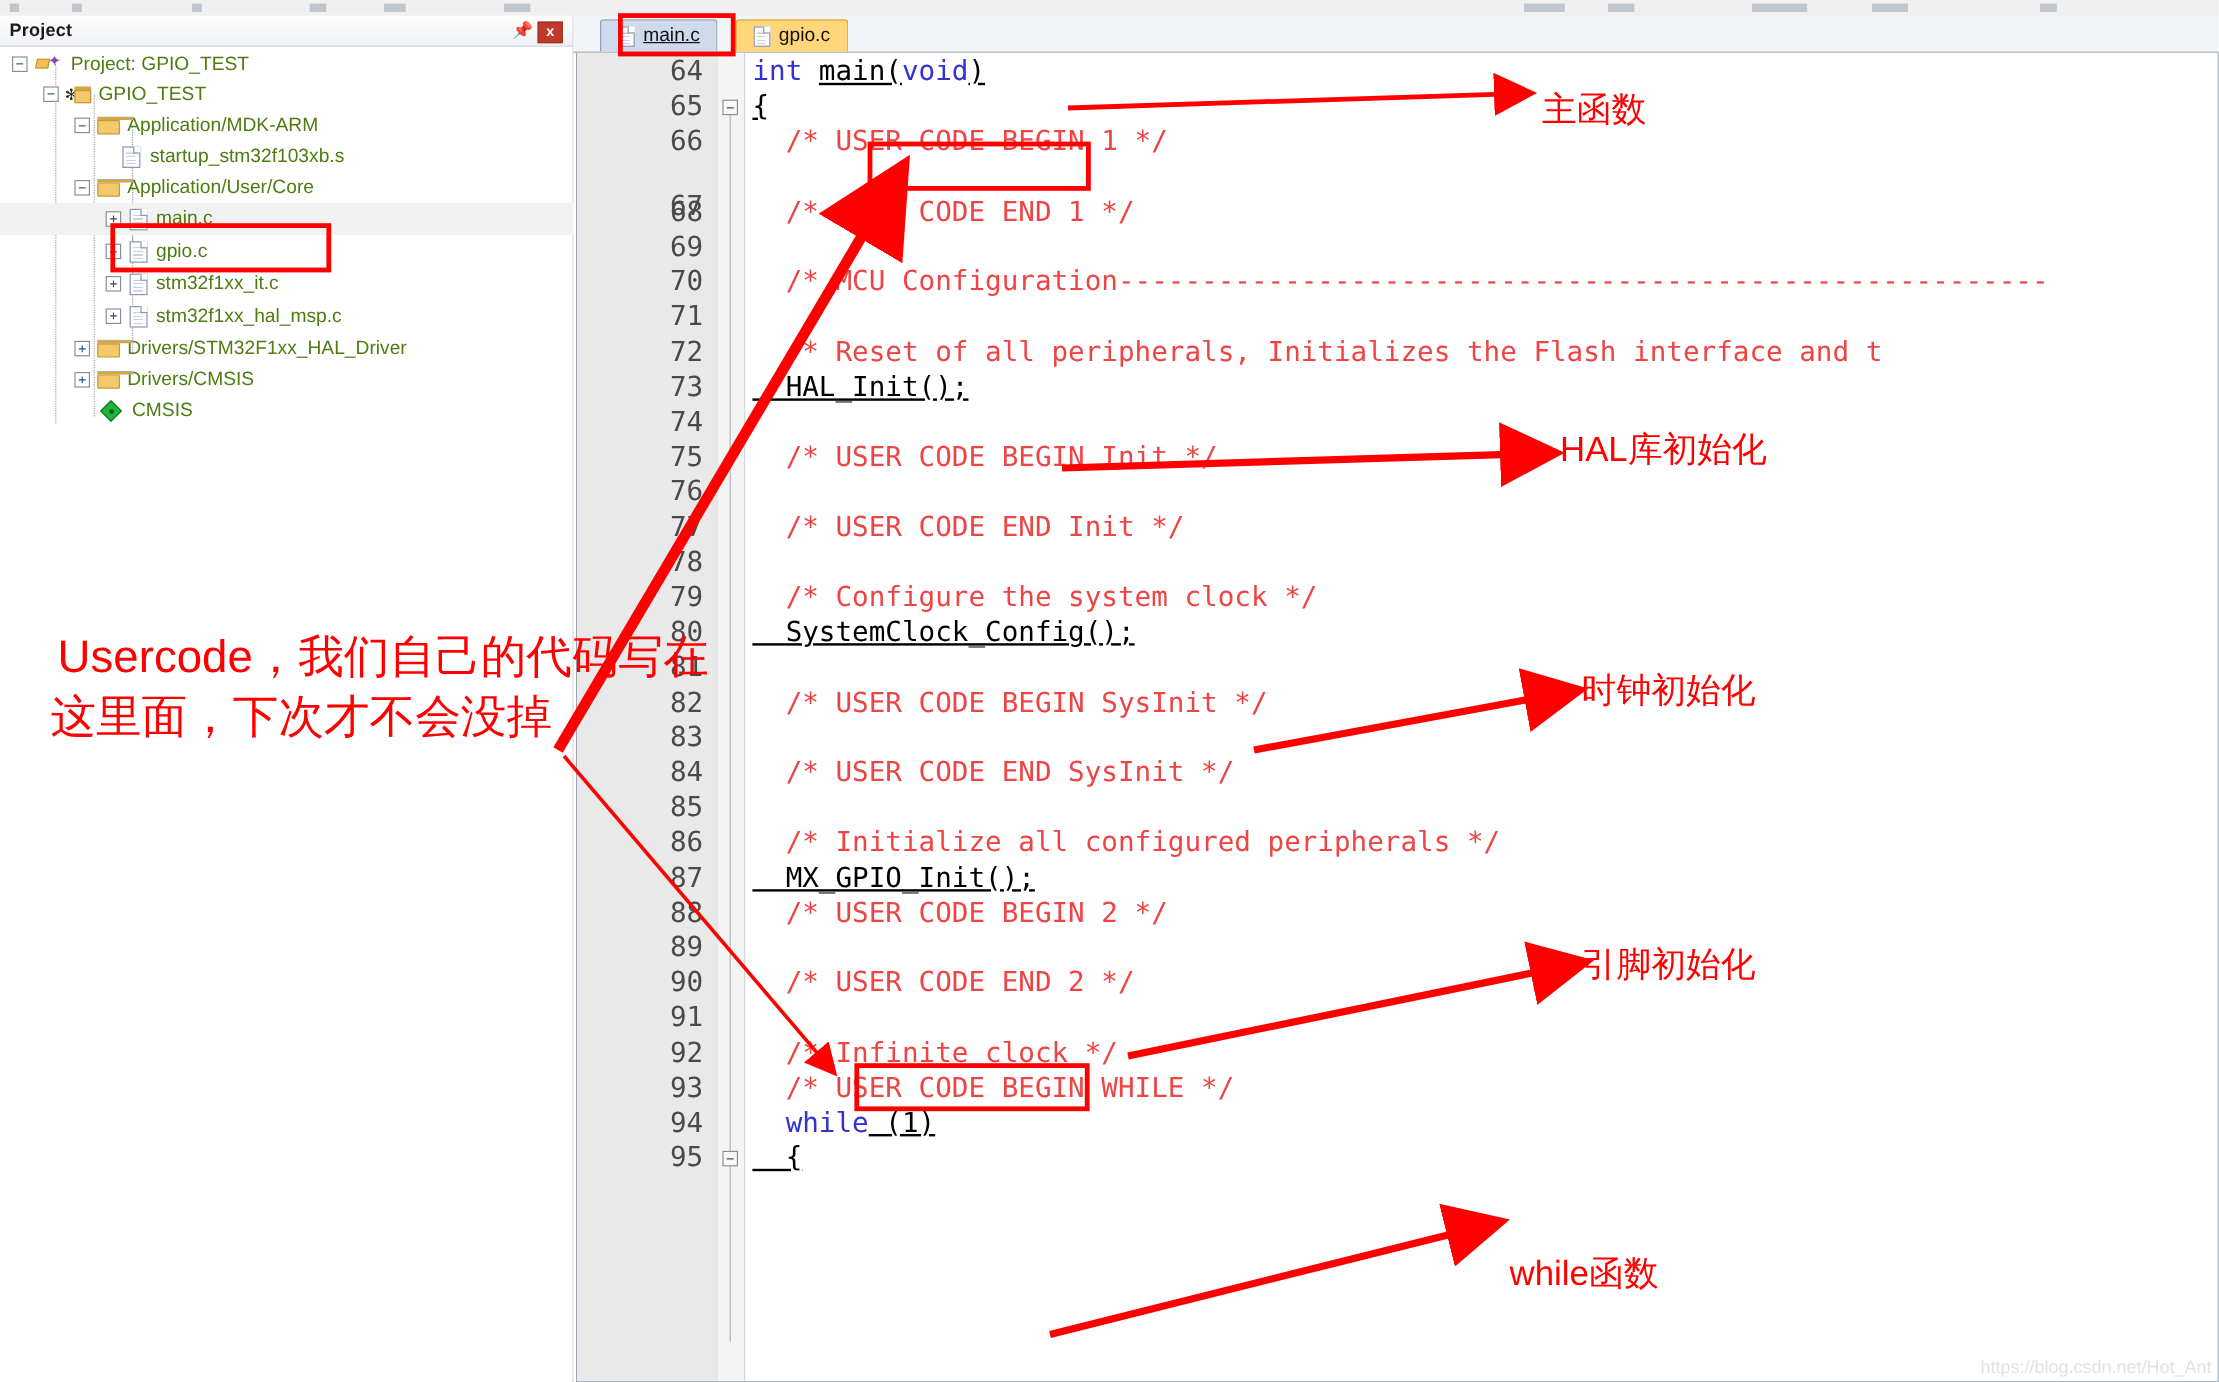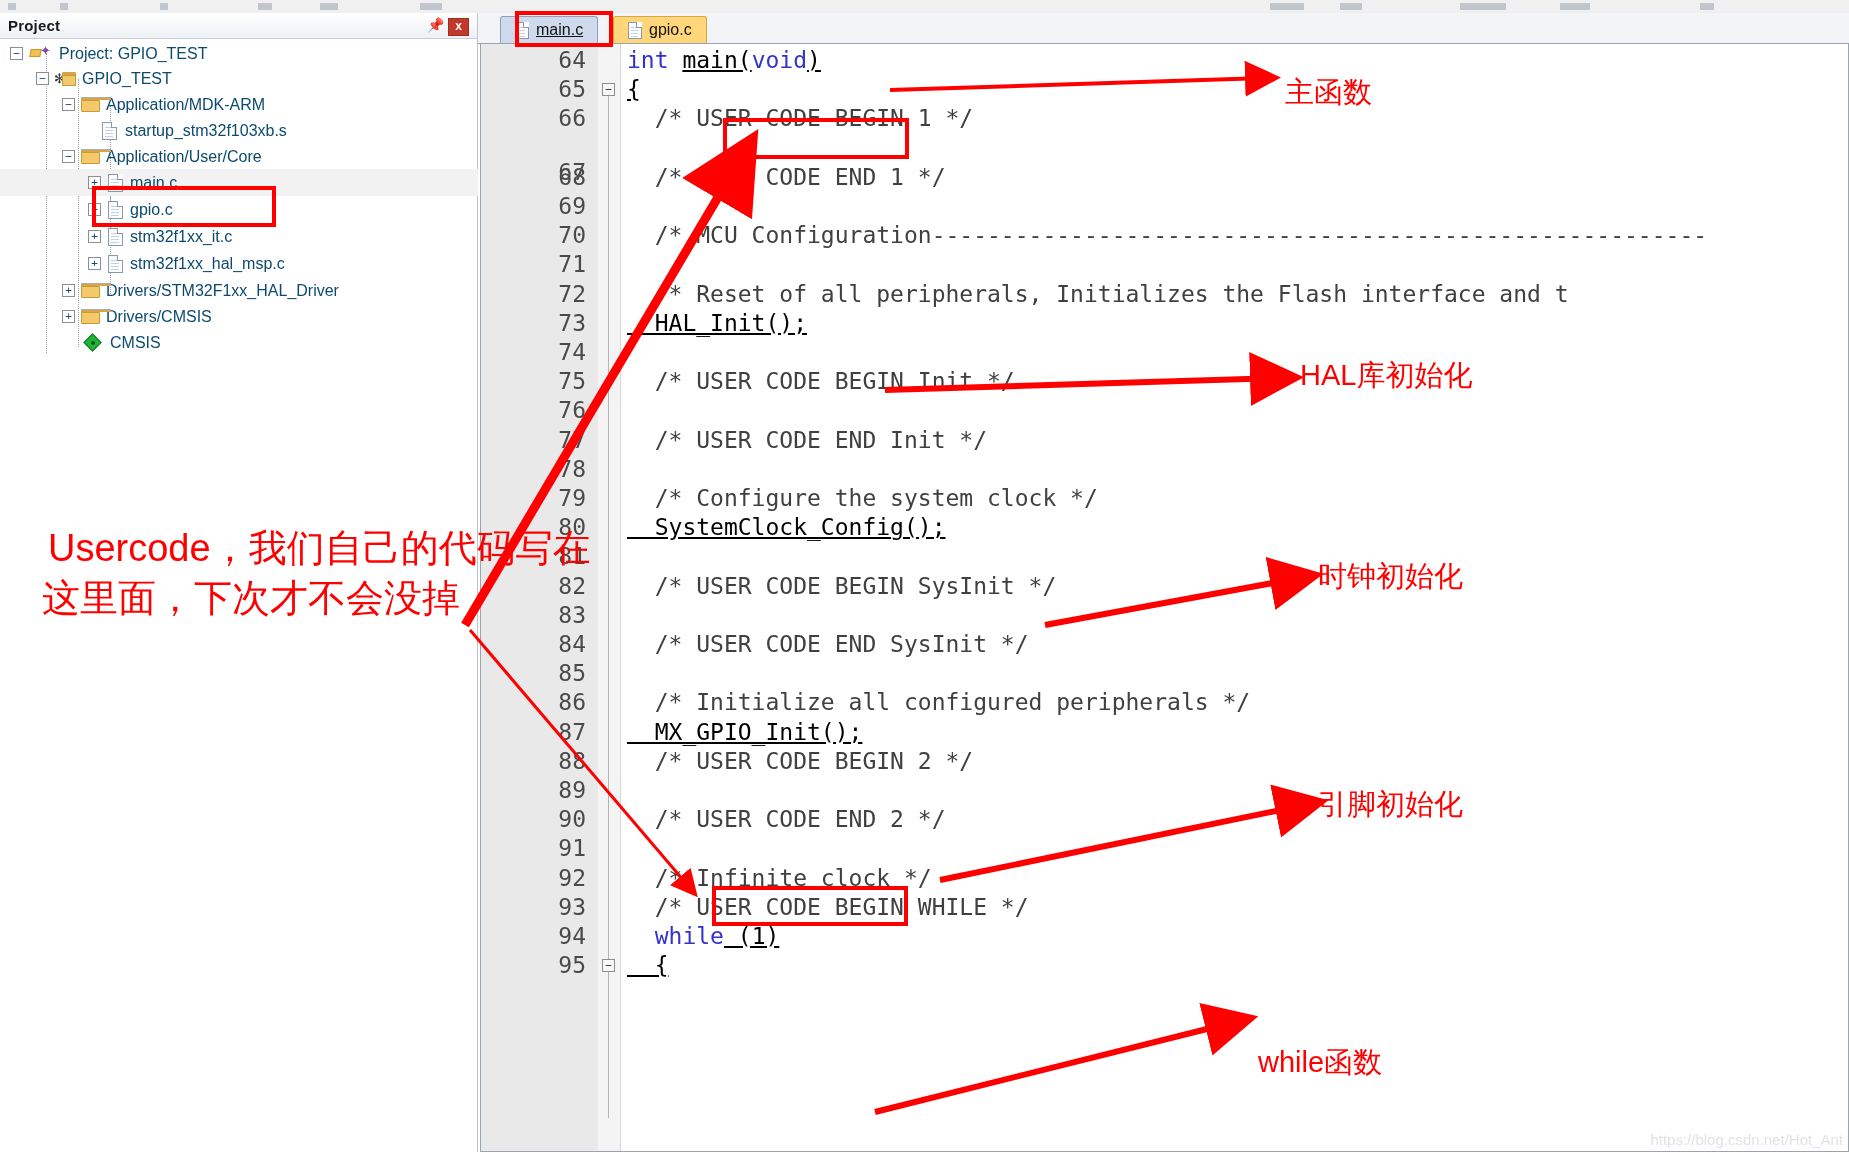--- a/index.html
+++ b/index.html
@@ -43,21 +43,21 @@
     position:absolute;right:8px;top:5px;width:19px;height:16px;
     background:#c0392b;border:1px solid #9e2d22;
     color:#ffffff;font-size:12px;font-weight:bold;
     line-height:15px;text-align:center;
   }
 
   
   .tree{position:absolute;left:0;top:26px;width:477px;height:1110px;background:#fff;}
   .trow{position:absolute;left:0;height:27px;width:477px;display:flex;align-items:center;}
   .trow.selected{background:#f2f2f2;}
-  .tlabel{font-size:16px;color:#0c4a6e;white-space:nowrap;}
+  .tlabel{font-size:16px;color:#4d7c0f;white-space:nowrap;}
   .expander{
     width:13px;height:13px;border:1px solid #8a8f96;background:#fff;
     font-size:11px;line-height:11px;text-align:center;color:#1b4f8a;
     font-family:"DejaVu Sans Mono", monospace;box-sizing:border-box;
     flex:0 0 auto;
   }
   .tree-guide{position:absolute;width:0;border-left:1px dotted #9aa0a6;}
 
   
   .ic{flex:0 0 auto;position:relative;}
@@ -117,21 +117,21 @@
   .lnum{
     position:absolute;left:0;width:105px;text-align:right;
     font-family:"DejaVu Sans Mono", monospace;font-size:23px;line-height:29px;
     color:#4a4a4a;
   }
   .ctext{
     position:absolute;left:146px;white-space:pre;
     font-family:"DejaVu Sans Mono", monospace;font-size:23px;line-height:29px;
     color:#000000;
   }
-  .c-com{color:#404040;}
+  .c-com{color:#ef4444;}
   .c-kw{color:#3333cc;}
   .c-pln{color:#000000;text-decoration:underline;}
   .fold{
     position:absolute;left:121px;width:13px;height:13px;border:1px solid #8a8f96;
     background:#f8f8f8;box-sizing:border-box;color:#333;font-size:11px;line-height:11px;
     text-align:center;font-family:"DejaVu Sans Mono", monospace;
   }
   .foldline{position:absolute;left:127px;width:0;border-left:1px solid #b4b4b4;}
 
   

